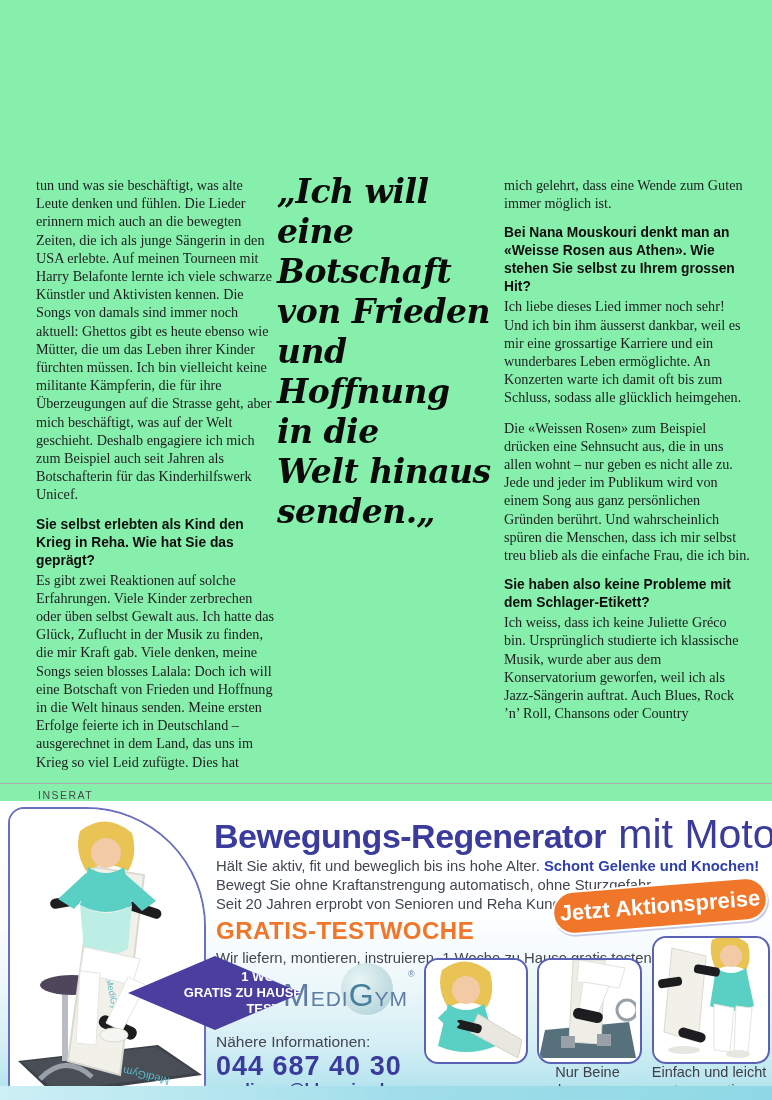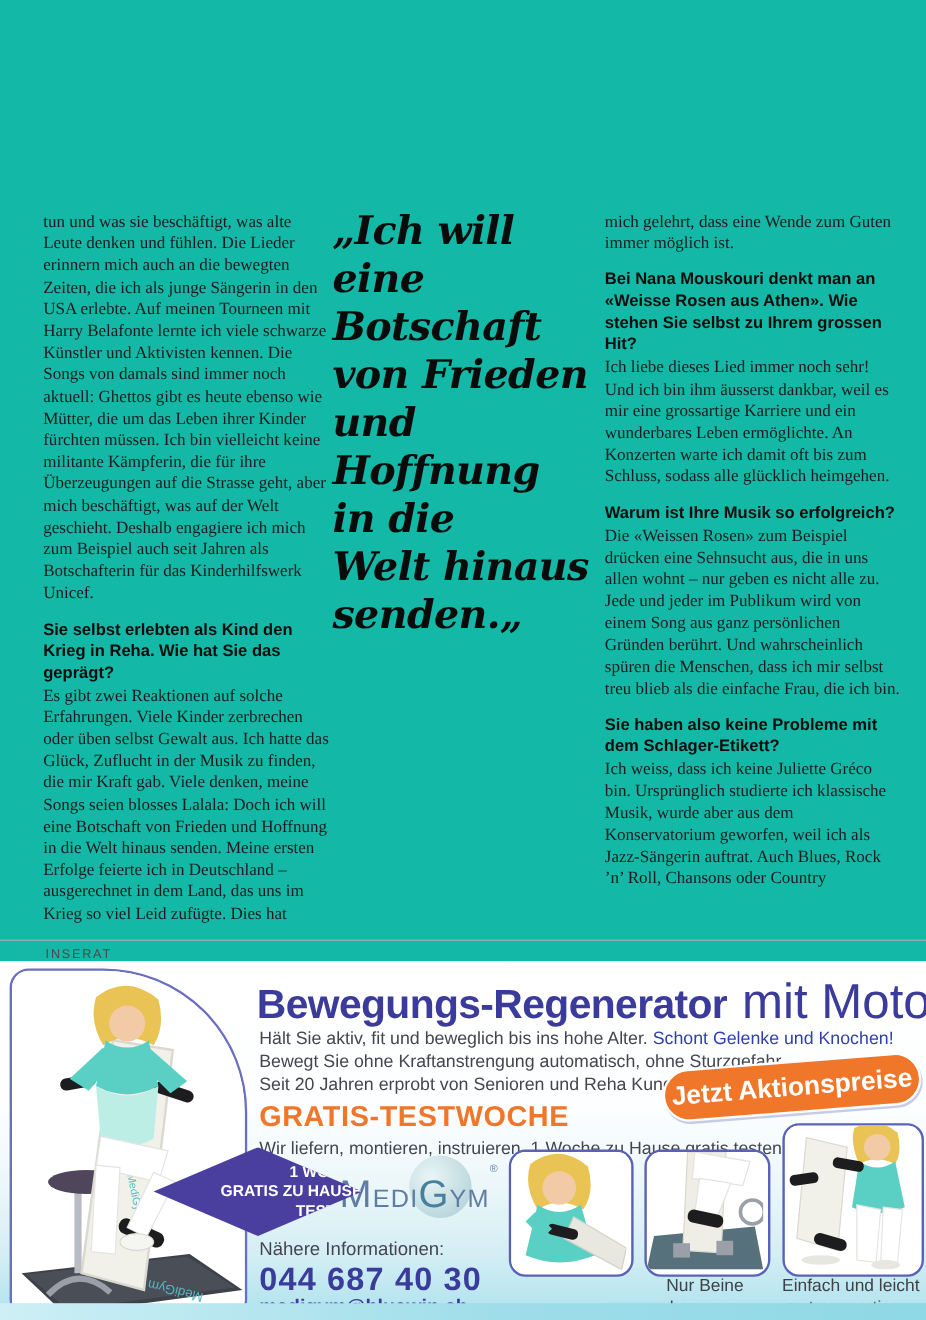--- a/index.html
+++ b/index.html
@@ -1,18 +1,18 @@
 <!DOCTYPE html>
 <html><head>
 <meta charset="utf-8">
 <style>
   html,body { margin:0; padding:0; background:#e9e9e9; }
   .page {
     position:relative; width:772px; height:1100px; margin:0 auto;
-    background:#14b8a6; overflow:hidden;
+    background:#86efac; overflow:hidden;
     font-family:"Liberation Serif", serif; color:#1a1a1c;
   }
 
   
   .col { position:absolute; font-size:14.2px; line-height:18.2px; color:#1c1c1e; }
   .col1 { left:36px;  top:176px; width:238px; }
   .col3 { left:504px; top:176px; width:246px; }
   .para { margin:0 0 12px 0; }
   .qhead {
     font-family:"Liberation Sans", sans-serif; font-weight:bold;
@@ -55,21 +55,21 @@
 
   .ad-headline { position:absolute; left:214px; top:10px; white-space:nowrap; }
   .ad-headline .hb {
     font-weight:bold; font-size:34px; color:#3a3b9b; letter-spacing:-0.5px;
   }
   .ad-headline .hl {
     font-weight:normal; font-size:41px; color:#3a3b9b; margin-left:8px;
   }
 
   .ad-lines { position:absolute; left:216px; top:56px; font-size:14.8px; line-height:19px; color:#44454f; white-space:nowrap; }
-  .ad-lines .blue { color:#2f3fae; font-weight:normal; }
+  .ad-lines .blue { color:#2f3fae; font-weight:bold; }
 
   .gratis {
     position:absolute; left:216px; top:116px;
     font-weight:bold; font-size:24px; letter-spacing:0.5px; color:#f0762a;
   }
   .deliver { position:absolute; left:216px; top:149px; font-size:14.8px; color:#44454f; white-space:nowrap; }
 
   .pill {
     position:absolute; left:552px; top:83px; width:212px; height:40px;
     background:#f0762a; border:2px solid #ffffff; border-radius:24px;
@@ -136,21 +136,20 @@
     <div>Hoffnung</div>
     <div>in die</div>
     <div>Welt hinaus</div>
     <div>senden.„</div>
   </div>
 
   <div class="col col3">
     <p class="para">mich gelehrt, dass eine Wende zum Guten immer möglich ist.</p>
     <p class="qhead">Bei Nana Mouskouri denkt man an «Weisse Rosen aus Athen». Wie stehen Sie selbst zu Ihrem grossen Hit?</p>
     <p class="ans">Ich liebe dieses Lied immer noch sehr! Und ich bin ihm äusserst dankbar, weil es mir eine grossartige Karriere und ein wunderbares Leben ermöglichte. An Konzerten warte ich damit oft bis zum Schluss, sodass alle glücklich heimgehen.</p>
-    <p class="qhead">Warum ist Ihre Musik so erfolgreich?</p>
     <p class="ans">Die «Weissen Rosen» zum Beispiel drücken eine Sehnsucht aus, die in uns allen wohnt – nur geben es nicht alle zu. Jede und jeder im Publikum wird von einem Song aus ganz persönlichen Gründen berührt. Und wahrscheinlich spüren die Menschen, dass ich mir selbst treu blieb als die einfache Frau, die ich bin.</p>
     <p class="qhead">Sie haben also keine Probleme mit dem Schlager-Etikett?</p>
     <p class="ans">Ich weiss, dass ich keine Juliette Gréco bin. Ursprünglich studierte ich klassische Musik, wurde aber aus dem Konservatorium geworfen, weil ich als Jazz-Sängerin auftrat. Auch Blues, Rock ’n’ Roll, Chansons oder Country</p>
   </div>
 
   <div class="divider"></div>
   <div class="inserat">INSERAT</div>
 
   <div class="ad">
 

